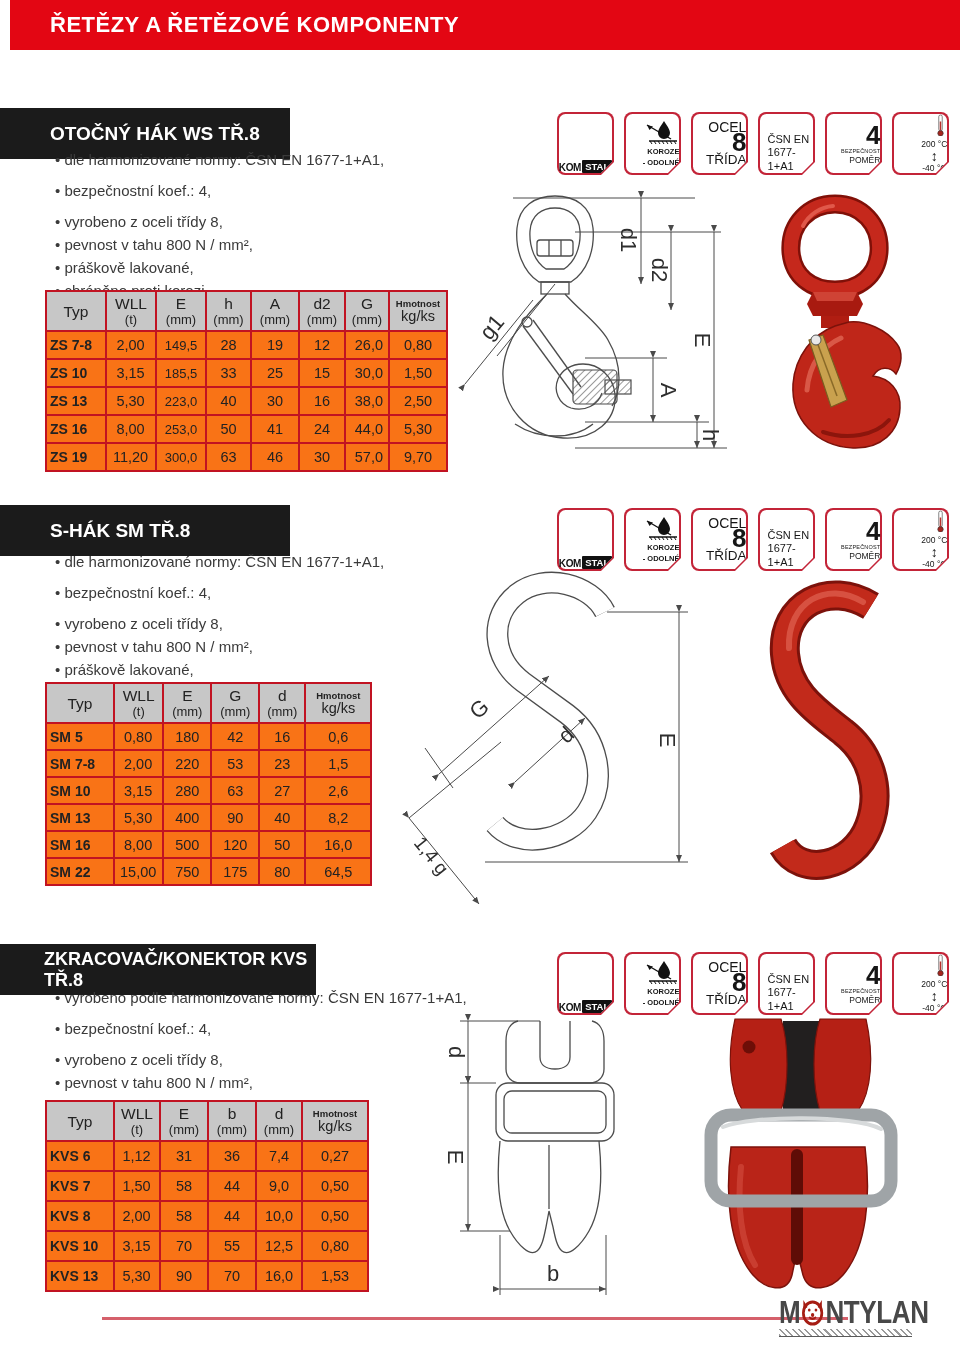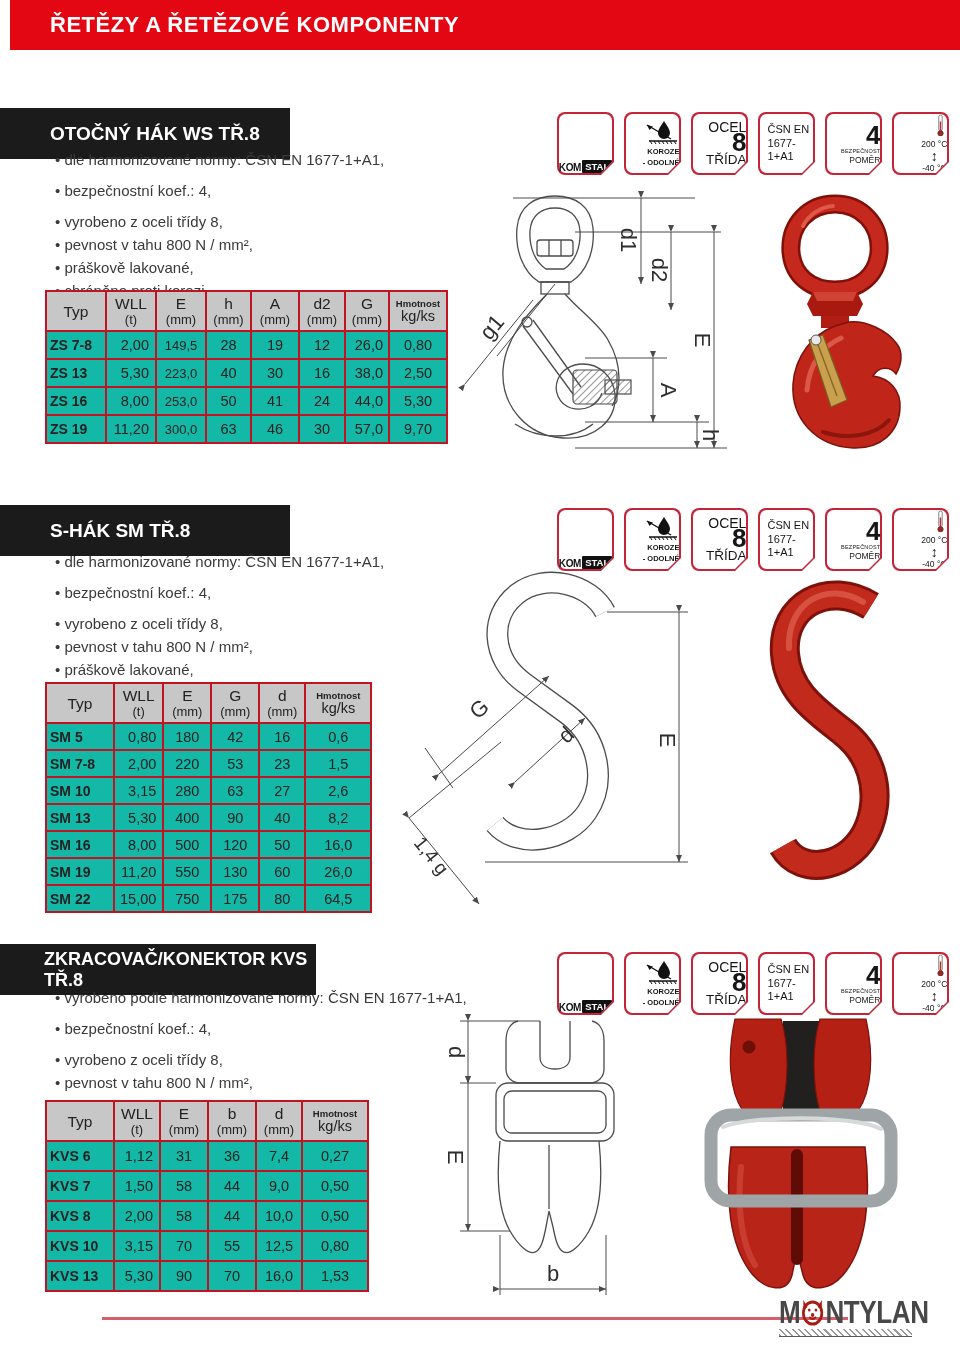--- a/index.html
+++ b/index.html
@@ -20,30 +20,30 @@
 
   
   .bullets{position:absolute;left:55px;width:390px;list-style:none;margin:0;padding:0;
            font-size:15px;color:#3a3a3a;line-height:19px;}
   .bullets li{margin-bottom:4px;}
   .bullets li:nth-child(-n+2){margin-bottom:12px;}
   .bullets li::before{content:"• ";}
   .bl-1{top:150px;} .bl-2{top:552px;} .bl-3{top:988px;width:430px;}
 
   
-  .spec-table{position:absolute;border-collapse:collapse;background:#14b8a6;}
+  .spec-table{position:absolute;border-collapse:collapse;background:#f97316;}
   .spec-table th,.spec-table td{border:2px solid #c11322;}
   .spec-table th{background:#c7c7c7;color:#222;font-weight:400;padding:3px 3px;vertical-align:middle;}
   .spec-table .h-main{font-size:15.5px;line-height:17px;}
   .spec-table .h-sub{font-size:13px;line-height:15px;}
   .spec-table th:last-child .h-main{font-size:9.5px;font-weight:600;line-height:11px;}
   .spec-table th:last-child .h-sub{font-size:14.5px;}
   .spec-table td{font-size:14.5px;color:#222;text-align:center;padding:0 5px;}
   .spec-table td.typ{text-align:left;font-weight:700;font-size:14px;padding-left:3px;}
-  .spec-table td:nth-child(2){text-align:right;padding-right:6px;}
+  .spec-table td:nth-child(2){text-align:center;padding-right:6px;}
   .tbl-1{left:45px;top:290px;}
   .tbl-1 th:nth-child(1){width:52px}.tbl-1 th:nth-child(2){width:42px}.tbl-1 th:nth-child(3){width:42px}
   .tbl-1 th:nth-child(4){width:37px}.tbl-1 th:nth-child(5){width:40px}.tbl-1 th:nth-child(6){width:38px}
   .tbl-1 th:nth-child(7){width:36px}.tbl-1 th:nth-child(8){width:50px}
   .tbl-1 td{height:26px;}
   .tbl-1 td:nth-child(3){font-size:13px;}
   .tbl-1 td:nth-child(7){text-align:right;padding-right:5px;}
   .tbl-2{left:45px;top:682px;}
   .tbl-3{left:45px;top:1100px;}
   .tbl-2 th:nth-child(1),.tbl-3 th:nth-child(1){width:60px}
@@ -62,21 +62,21 @@
   .badge-in{position:absolute;inset:1.6px;background:#fff;border-radius:6.5px;
             clip-path:polygon(0 0,100% 0,100% calc(100% - 12px),calc(100% - 12px) 100%,0 100%);
             display:flex;flex-direction:column;align-items:flex-end;justify-content:center;color:#161616;}
   .b-komstal{flex-direction:row;gap:1px;}
   .b-kom{font-size:10px;font-weight:800;letter-spacing:-.3px;color:#111;}
   .b-stal{font-size:9.5px;font-weight:800;color:#fff;background:#111;border-radius:1px;padding:1px 3px;}
   .b-koroze-t{font-size:7.5px;line-height:8.5px;text-align:center;margin-top:2px;font-weight:bold;}
   .b-ocel-top{font-size:14px;line-height:13px;}
   .b-ocel-num{font-size:26px;font-weight:700;line-height:22px;margin-top:-3px;}
   .b-ocel-bot{font-size:13.5px;line-height:14px;}
-  .b-csn{align-items:flex-start;padding-left:8px;font-size:11px;line-height:13.5px;}
+  .b-csn{align-items:flex-start;padding-left:8px;font-size:11px;line-height:13.5px;justify-content:flex-end;}
   .b-koef-num{font-size:26px;font-weight:600;line-height:25px;}
   .b-koef-s1{font-size:5.5px;letter-spacing:.2px;}
   .b-koef-s2{font-size:8.5px;margin-top:1px;}
   .b-temp{gap:3px;}
   .b-temp-col{display:flex;flex-direction:column;align-items:center;}
   .b-temp-t{font-size:8.5px;} .b-temp-a{font-size:14px;font-weight:700;line-height:14px;}
 
   
   .abs{position:absolute;}
   .dim{stroke:#4a4a4a;stroke-width:1;fill:none;}
@@ -177,20 +177,30 @@
           <td class="typ">ZS 7-8</td>
           <td>2,00</td>
           <td>149,5</td>
           <td>28</td>
           <td>19</td>
           <td>12</td>
           <td>26,0</td>
           <td>0,80</td>
         </tr>
         <tr>
+          <td class="typ">ZS 10</td>
+          <td>3,15</td>
+          <td>185,5</td>
+          <td>33</td>
+          <td>25</td>
+          <td>15</td>
+          <td>30,0</td>
+          <td>1,50</td>
+        </tr>
+        <tr>
           <td class="typ">ZS 13</td>
           <td>5,30</td>
           <td>223,0</td>
           <td>40</td>
           <td>30</td>
           <td>16</td>
           <td>38,0</td>
           <td>2,50</td>
         </tr>
         <tr>
@@ -276,28 +286,20 @@
           <td>40</td>
           <td>8,2</td>
         </tr>
         <tr>
           <td class="typ">SM 16</td>
           <td>8,00</td>
           <td>500</td>
           <td>120</td>
           <td>50</td>
           <td>16,0</td>
-        </tr>
-        <tr>
-          <td class="typ">SM 19</td>
-          <td>11,20</td>
-          <td>550</td>
-          <td>130</td>
-          <td>60</td>
-          <td>26,0</td>
         </tr>
         <tr>
           <td class="typ">SM 22</td>
           <td>15,00</td>
           <td>750</td>
           <td>175</td>
           <td>80</td>
           <td>64,5</td>
         </tr>
       </tbody>

